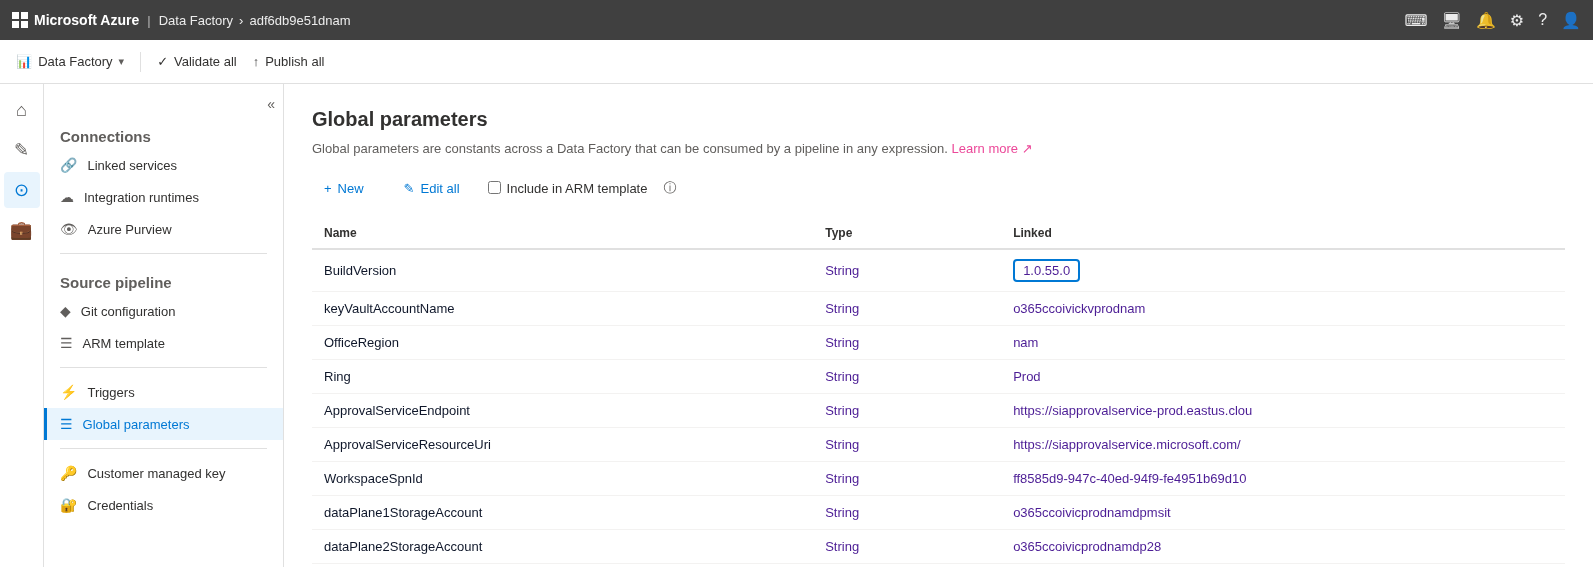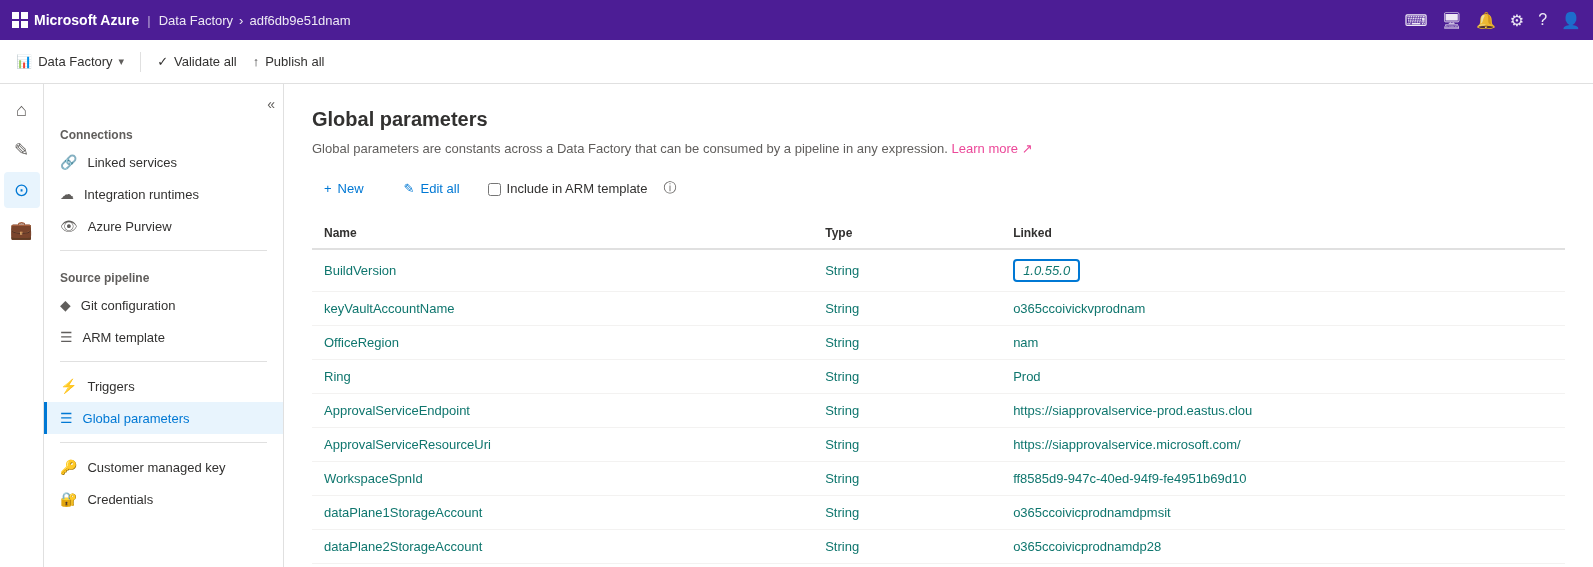--- a/index.html
+++ b/index.html
@@ -1,21 +1,21 @@
 <!DOCTYPE html>
 <html><head>
   <meta charset="utf-8">
   <style>
     * { margin: 0; padding: 0; box-sizing: border-box; }
     body { font-family: 'Segoe UI', Arial, sans-serif; font-size: 13px; background: #fff; overflow: hidden; }
 
     
     .azure-bar {
       display: flex; align-items: center;
-      background: #4c1d95; color: #fff;
+      background: #404040; color: #fff;
       height: 40px; padding: 0 12px;
       gap: 8px;
     }
     .azure-bar .brand { font-weight: 600; font-size: 14px; display: flex; align-items: center; gap: 6px; }
     .azure-bar .breadcrumb { display: flex; align-items: center; gap: 6px; font-size: 13px; opacity: 0.9; }
     .azure-bar-right { margin-left: auto; display: flex; align-items: center; gap: 14px; }
     .azure-bar-right .icon-btn { color: #fff; background: none; border: none; cursor: pointer; font-size: 16px; opacity: 0.9; }
 
     
     .toolbar {
@@ -32,21 +32,21 @@
     
     .main-layout { display: flex; height: calc(567px - 84px); }
 
     
     .sidebar {
       width: 240px; min-width: 240px;
       background: #fff; border-right: 1px solid #e0e0e0;
       overflow-y: auto; padding: 8px 0;
     }
     .sidebar-section-title {
-      font-size: 12px; font-weight: 600; color: #605e5c;
+      font-size: 15px; font-weight: 600; color: #605e5c;
       padding: 12px 16px 4px 16px; text-transform: none;
       letter-spacing: 0;
     }
     .sidebar-item {
       display: flex; align-items: center;
       padding: 8px 16px; gap: 10px;
       cursor: pointer; color: #323130; font-size: 13px;
     }
     .sidebar-item.active { background: #e8f4fd; color: #0078d4; border-left: 3px solid #0078d4; padding-left: 13px; }
     .sidebar-item .si-icon { font-size: 14px; color: #605e5c; }
@@ -78,43 +78,43 @@
 
     
     .action-bar { display: flex; align-items: center; gap: 16px; margin-bottom: 16px; }
     .action-btn {
       display: flex; align-items: center; gap: 6px;
       padding: 6px 12px; border: none; background: none;
       cursor: pointer; font-size: 13px; color: #0078d4;
     }
     .action-btn .btn-icon { font-size: 13px; }
     .checkbox-label {
-      display: flex; align-items: flex-end; gap: 6px;
+      display: flex; align-items: flex-start; gap: 6px;
       font-size: 13px; color: #323130; cursor: pointer;
     }
     .checkbox-label input[type="checkbox"] { margin: 0; }
     .info-icon { color: #605e5c; font-size: 13px; cursor: pointer; }
 
     
     .params-table { width: 100%; border-collapse: collapse; }
     .params-table thead tr { border-bottom: 2px solid #e0e0e0; }
     .params-table th {
       text-align: left; padding: 8px 12px;
       font-size: 12px; font-weight: 600; color: #323130;
       background: #fff;
     }
     .params-table td {
       padding: 9px 12px; border-bottom: 1px solid #f3f2f1;
-      font-size: 13px; color: #0f766e; vertical-align: middle;
-    }
-    .params-table .param-name { color: #0f766e; cursor: pointer; }
+      font-size: 13px; color: #4c1d95; vertical-align: middle;
+    }
+    .params-table .param-name { color: #0f172a; cursor: pointer; }
     .value-cell { max-width: 300px; overflow: hidden; text-overflow: ellipsis; white-space: nowrap; }
     .value-highlighted {
       border: 2px solid #0078d4; border-radius: 4px;
-      padding: 2px 8px; display: inline-block; font-style: italic;
+      padding: 2px 8px; display: inline-block;
     }
 
     .col-name { width: 40%; }
     .col-type { width: 15%; }
     .col-value { width: 45%; }
   </style>
 </head>
 <body>
 
 <div class="azure-bar">

